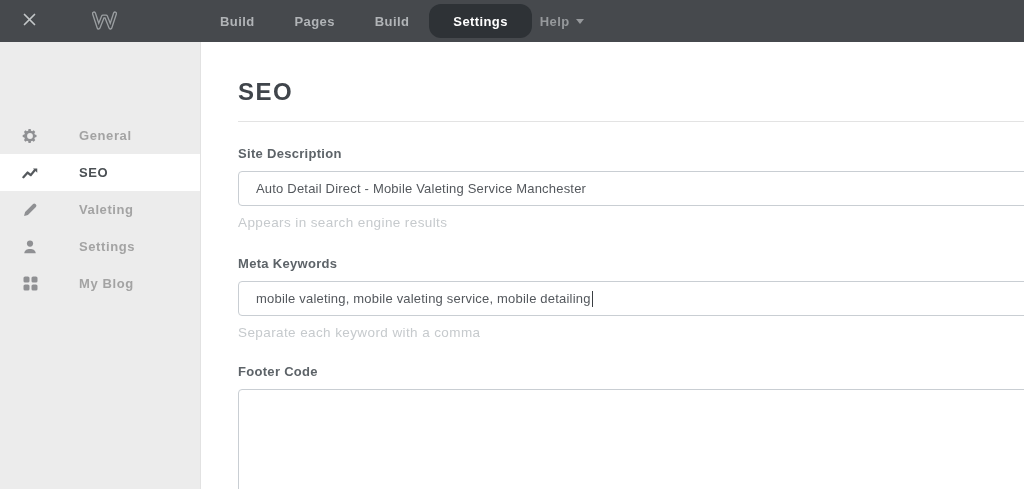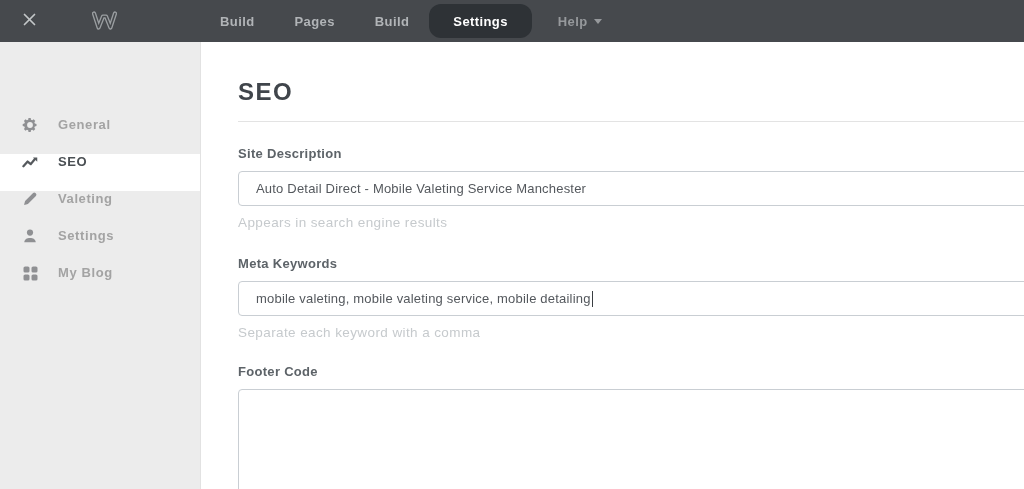--- a/index.html
+++ b/index.html
@@ -23,35 +23,35 @@
   }
   .nav-item {
     padding: 0 20px; height: 42px; display: flex; align-items: center;
     color: #b1b4b7; font-size: 13px; font-weight: bold; letter-spacing: 0.4px;
     cursor: pointer; white-space: nowrap;
   }
   .nav-item.active {
     background: #2e3236; color: #ffffff; height: 34px; padding: 0 24px;
     border-radius: 12px;
   }
-  .nav-item.help { color: #96999c; margin-left: 18px; padding: 0 8px; }
+  .nav-item.help { color: #96999c; padding: 0 8px; }
   .caret-down {
     display: inline-block; margin-left: 6px; width: 0; height: 0;
     border-left: 4px solid transparent; border-right: 4px solid transparent;
     border-top: 5px solid #96999c;
   }
 
   
   .sidebar {
     position: absolute; top: 42px; left: 0; bottom: 0; width: 201px;
     background: #ececec; border-right: 1px solid #e2e2e2; padding-top: 75px;
   }
   .side-item {
-    height: 37px; display: flex; align-items: flex-start; padding-left: 22px;
-    cursor: pointer; color: #a3a3a3;
+    height: 37px; display: flex; align-items: center; padding-left: 22px;
+    cursor: pointer; color: #a3a3a3; gap: 21px;
   }
   .side-item .s-icon { width: 16px; height: 16px; flex: 0 0 16px; display: flex; align-items: center; justify-content: center; }
   .side-item .s-icon svg { display: block; }
   .side-item .s-label {
     margin-left: 20px; font-size: 13px; font-weight: bold; letter-spacing: 0.6px;
   }
   .side-item.active { background: #ffffff; color: #4b5054; }
   .side-item svg .ic-fill { fill: #8f9093; }
   .side-item svg .ic-stroke { stroke: #8f9093; }
   .side-item.active svg .ic-fill { fill: #55595d; }

